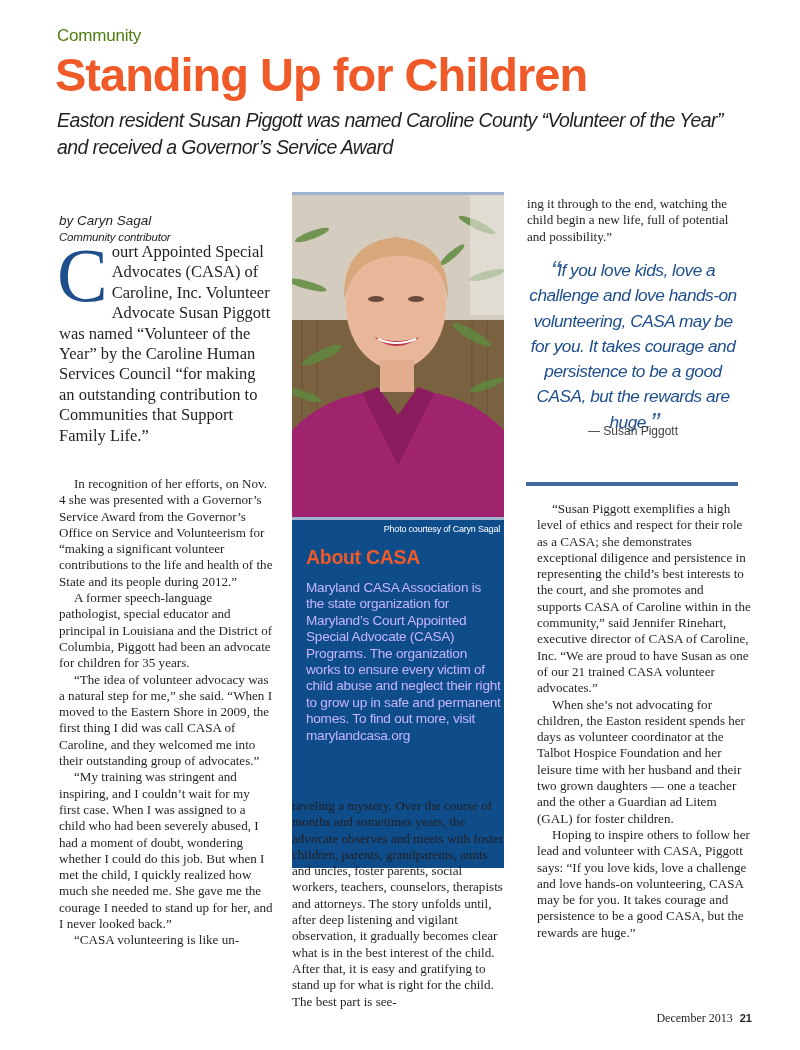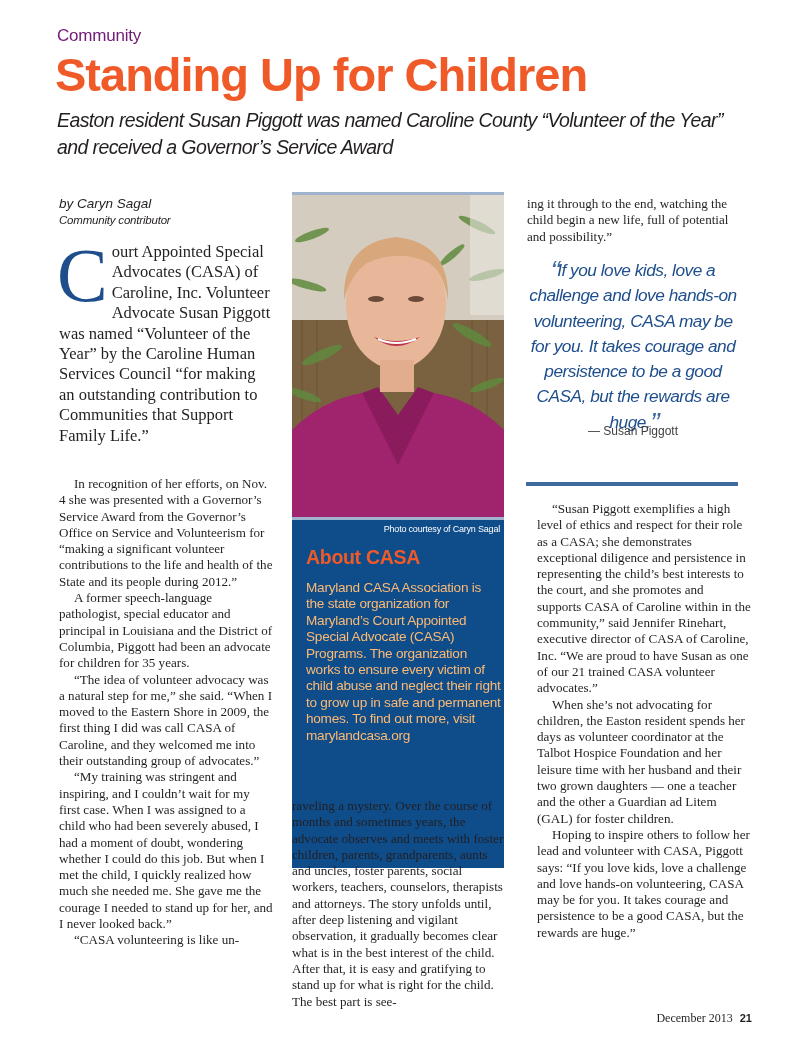--- a/index.html
+++ b/index.html
@@ -1,27 +1,27 @@
 <!DOCTYPE html>
 <html><head>
 <meta charset="utf-8">
 <style>
   html, body { margin: 0; padding: 0; background: #ffffff; }
   body { width: 800px; height: 1050px; position: relative; overflow: hidden;
          font-family: "Liberation Serif", serif; color: #231f20; }
   .abs { position: absolute; }
 
   .section-label { left: 57px; top: 26px; font-family: "Liberation Sans", sans-serif;
-    font-size: 17px; color: #701a75; letter-spacing: -0.2px; }
+    font-size: 17px; color: #4d7c0f; letter-spacing: -0.2px; }
   .headline { left: 55px; top: 46px; font-family: "Liberation Sans", sans-serif;
     font-weight: bold; font-size: 47px; color: #f05a28; letter-spacing: -1px; line-height: 58px; white-space: nowrap; }
   .dek { left: 57px; top: 107px; width: 700px; font-family: "Liberation Sans", sans-serif;
     font-style: italic; font-size: 19.5px; line-height: 27px; color: #231f20; letter-spacing: -0.6px; }
 
-  .byline { left: 59px; top: 195px; font-family: "Liberation Sans", sans-serif; font-style: italic;
+  .byline { left: 59px; top: 212px; font-family: "Liberation Sans", sans-serif; font-style: italic;
     font-size: 13.5px; line-height: 17px; color: #231f20; }
   .byline .contrib { font-size: 11.5px; letter-spacing: -0.2px; }
 
   .lead { left: 59px; top: 242px; width: 215px; font-size: 16.5px; line-height: 20.4px; color: #231f20; }
   .dropcap { float: left; font-size: 76px; line-height: 58px; color: #1f4e8c; margin: 4px 4px 0 -2px; font-family: "Liberation Serif", serif; }
 
   .col { font-size: 13.1px; line-height: 16.3px; color: #231f20; text-align: left; }
   .col p { margin: 0; text-indent: 15px; }
   .col1 { left: 59px; top: 476px; width: 215px; }
   .col2 { left: 292px; top: 798px; width: 212px; }
@@ -33,21 +33,21 @@
   .photo-frame { left: 292px; top: 192px; width: 212px; height: 328px; background: #9fb3cf; }
   .photo { position: absolute; left: 0; top: 3px; width: 212px; height: 322px; overflow: hidden;
     background: linear-gradient(180deg, #d9d3c6 0%, #c9c2b3 25%, #8b7a55 45%, #6e5a3b 60%, #5b4a30 70%); }
   .photo svg { display: block; }
   .sidebar { left: 292px; top: 520px; width: 212px; height: 348px; background: #0f4c8a; }
   .credit { position: absolute; right: 4px; top: 4px; font-family: "Liberation Sans", sans-serif;
     font-size: 9px; color: #ffffff; letter-spacing: -0.2px; }
   .sidebar-title { position: absolute; left: 14px; top: 26px; font-family: "Liberation Sans", sans-serif;
     font-weight: bold; font-size: 19.5px; color: #f05a28; letter-spacing: -0.3px; }
   .sidebar-body { position: absolute; left: 14px; top: 60px; width: 196px; font-family: "Liberation Sans", sans-serif;
-    font-size: 13.6px; line-height: 16.4px; color: #fdba74; letter-spacing: -0.25px; }
+    font-size: 13.6px; line-height: 16.4px; color: #c4b5fd; letter-spacing: -0.25px; }
 
   .pullquote { left: 526px; top: 258px; width: 214px; text-align: center; font-family: "Liberation Sans", sans-serif;
     font-style: italic; font-weight: normal; font-size: 17.3px; line-height: 25.3px; color: #1f4e8c; letter-spacing: -0.5px; }
   .pq-mark { font-size: 28px; color: #3e6aa0; line-height: 0; position: relative; top: 4px; letter-spacing: -3px; }
   .pq-attr { left: 526px; top: 424px; width: 214px; text-align: center; font-family: "Liberation Sans", sans-serif;
     font-size: 12px; color: #404040; }
   .pq-rule { left: 526px; top: 482px; width: 212px; height: 4px; background: #3e6aa0; }
 
   .folio { right: 48px; top: 1011px; font-size: 12px; color: #231f20; }
   .folio .num { font-family: "Liberation Sans", sans-serif; font-weight: bold; font-size: 11px; margin-left: 7px; }

